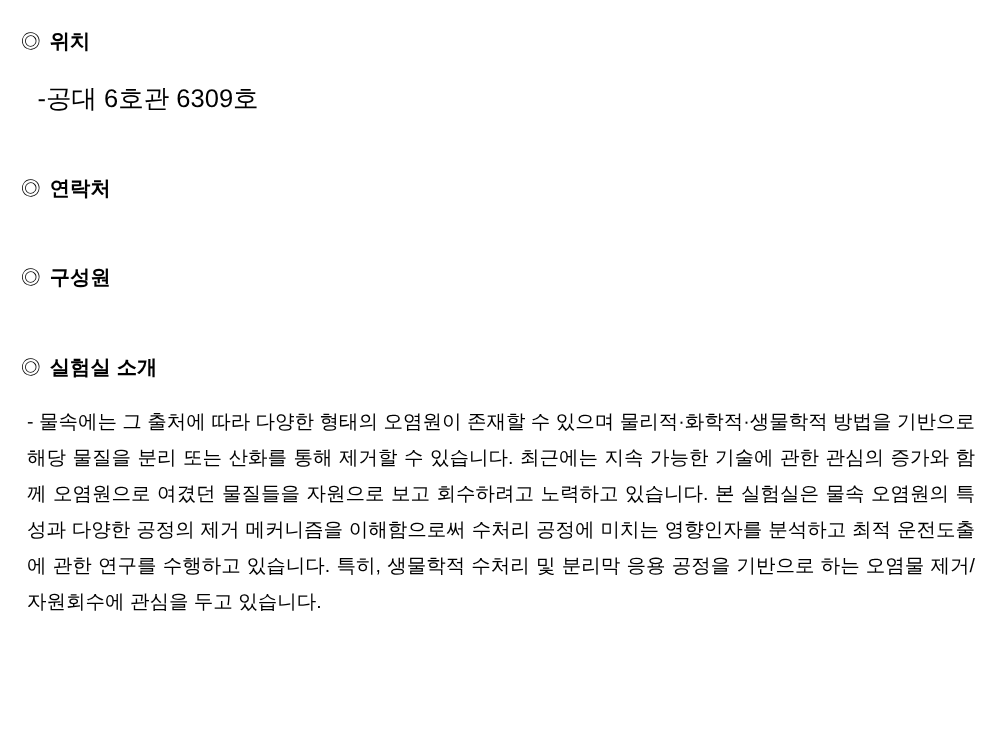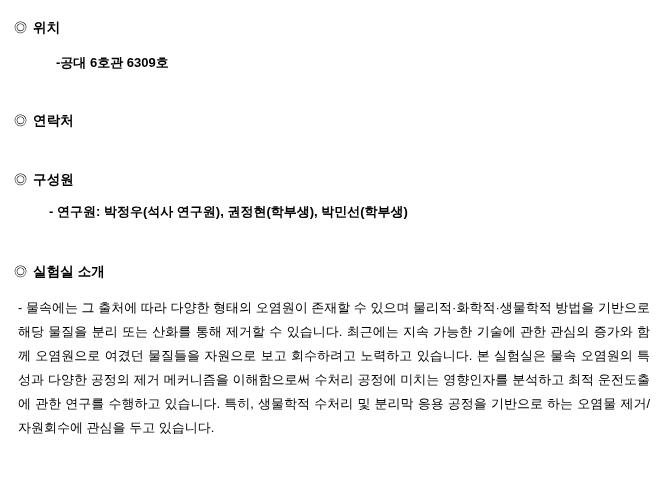--- a/index.html
+++ b/index.html
@@ -32,24 +32,23 @@
     display: flex;
     align-items: baseline;
     gap: 6px;
   }
   .heading .bullet {
     font-size: 13px;
     font-weight: 400;
     line-height: 1.2;
   }
   .sub {
-    font-size: 13px;
-    font-weight: 700;
+    font-size: 17px;
+    font-weight: 400;
     line-height: 1.25;
-    margin-left: 31px;
   }
   
   .s-loc-heading { margin-top: 6px; }
   .s-loc-line { margin-top: 19px; padding-left: 11px; }
 
   .s-contact-heading { margin-top: 42px; }
   .s-contact-line { margin-top: 19px; padding-left: 9px; }
 
   .s-member-heading { margin-top: 42px; }
   .s-member-line1 { margin-top: 17px; padding-left: 4px; }
@@ -84,21 +83,20 @@
       <span class="bullet">◎</span>
       <span>연락처</span>
     </div>
   </div>
 
   <div class="section">
     <div class="heading s-member-heading">
       <span class="bullet">◎</span>
       <span>구성원</span>
     </div>
-    <div class="sub s-member-line2">- 연구원: 박정우(석사 연구원), 권정현(학부생), 박민선(학부생)</div>
   </div>
 
   <div class="section">
     <div class="heading s-intro-heading">
       <span class="bullet">◎</span>
       <span>실험실 소개</span>
     </div>
     <div class="s-intro-body">- 물속에는 그 출처에 따라 다양한 형태의 오염원이 존재할 수 있으며 물리적·화학적·생물학적 방법을 기반으로 해당 물질을 분리 또는 산화를 통해 제거할 수 있습니다. 최근에는 지속 가능한 기술에 관한 관심의 증가와 함께 오염원으로 여겼던 물질들을 자원으로 보고 회수하려고 노력하고 있습니다. 본 실험실은 물속 오염원의 특성과 다양한 공정의 제거 메커니즘을 이해함으로써 수처리 공정에 미치는 영향인자를 분석하고 최적 운전도출에 관한 연구를 수행하고 있습니다. 특히, 생물학적 수처리 및 분리막 응용 공정을 기반으로 하는 오염물 제거/자원회수에 관심을 두고 있습니다.</div>
   </div>
 

